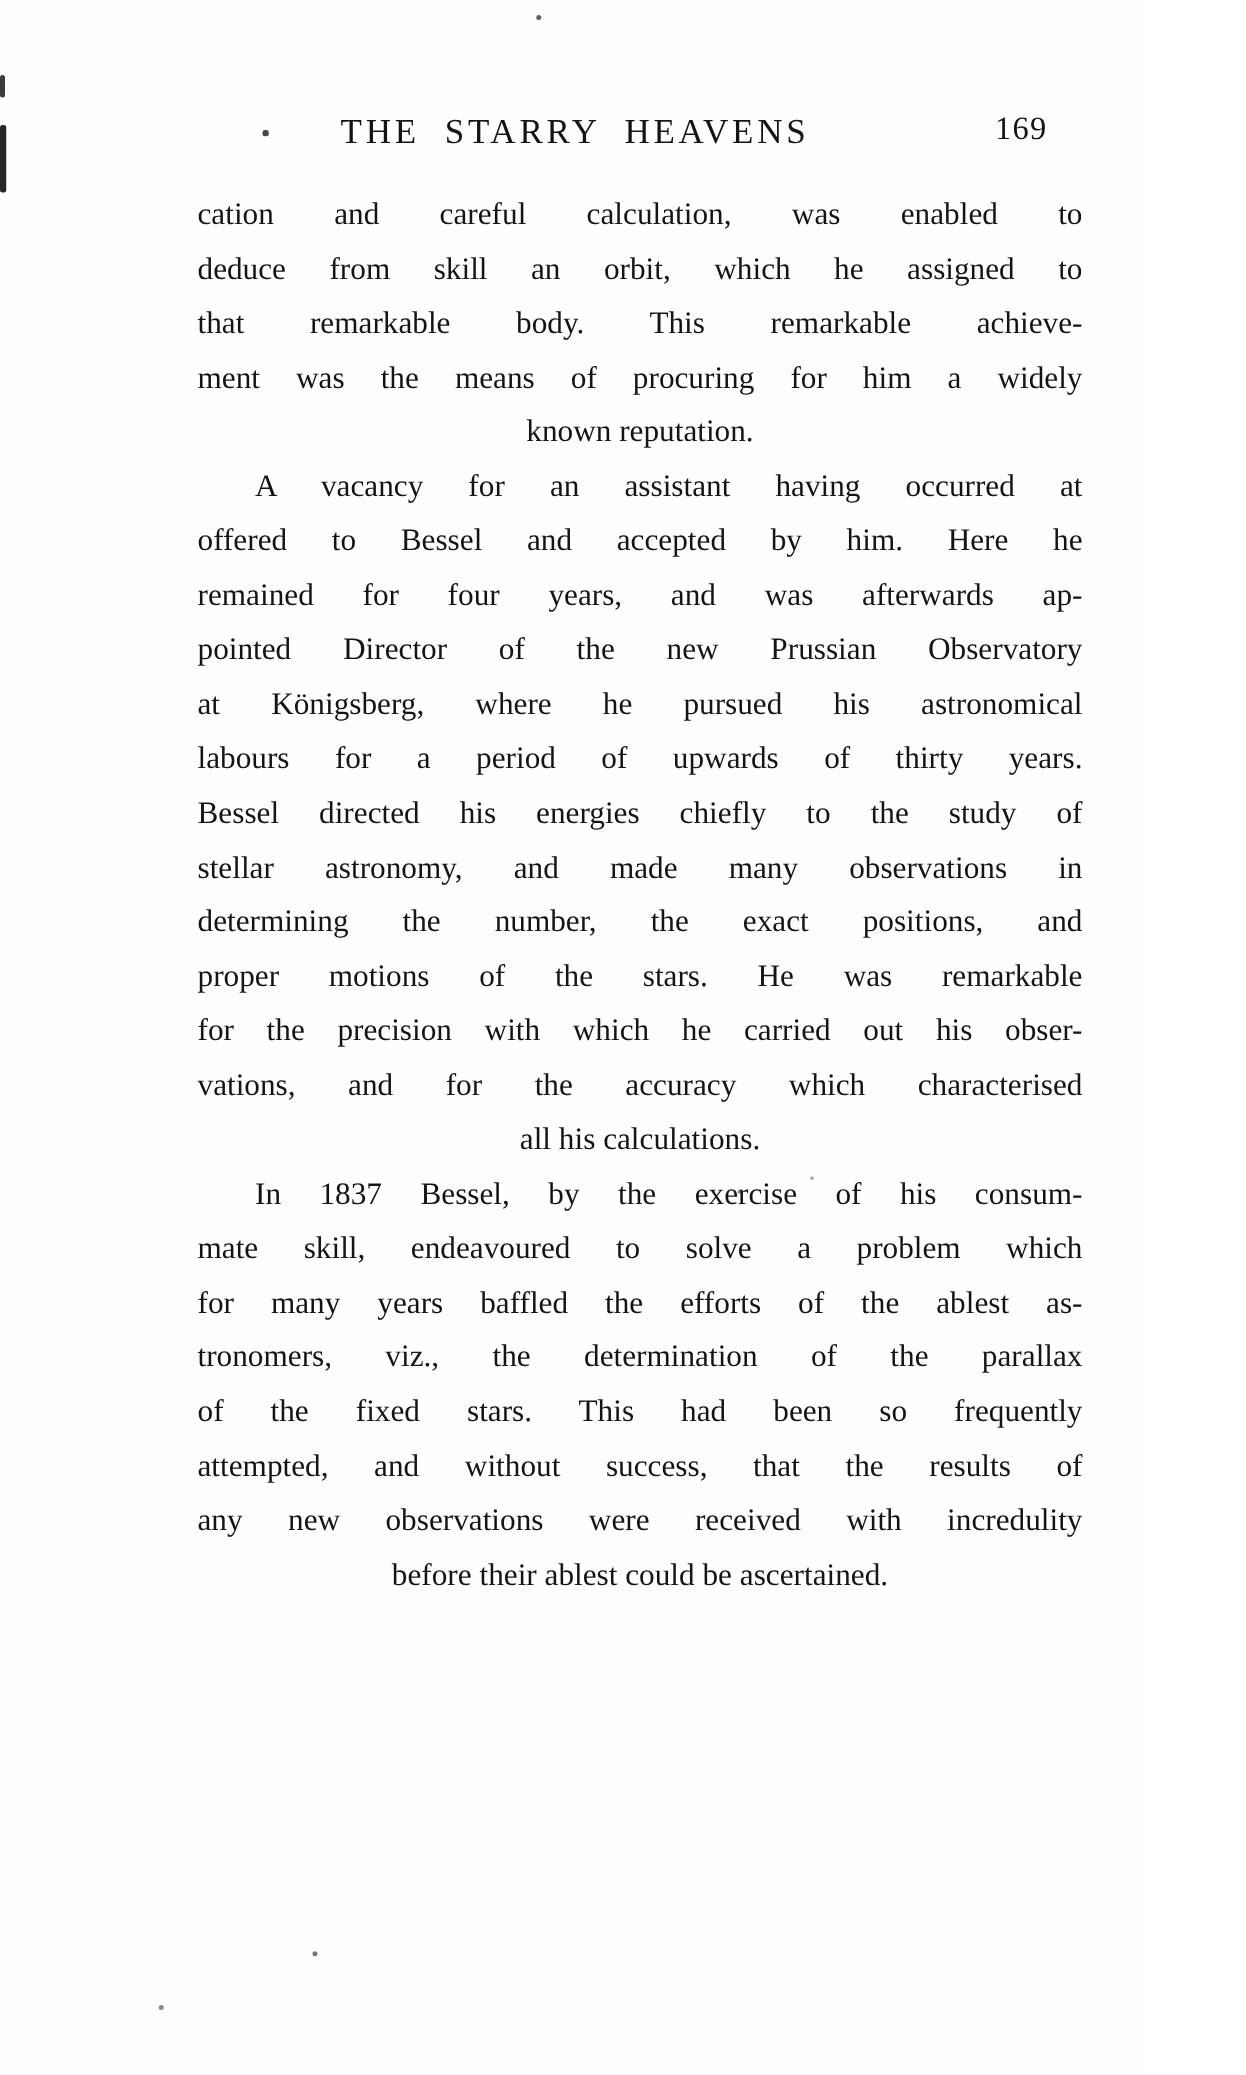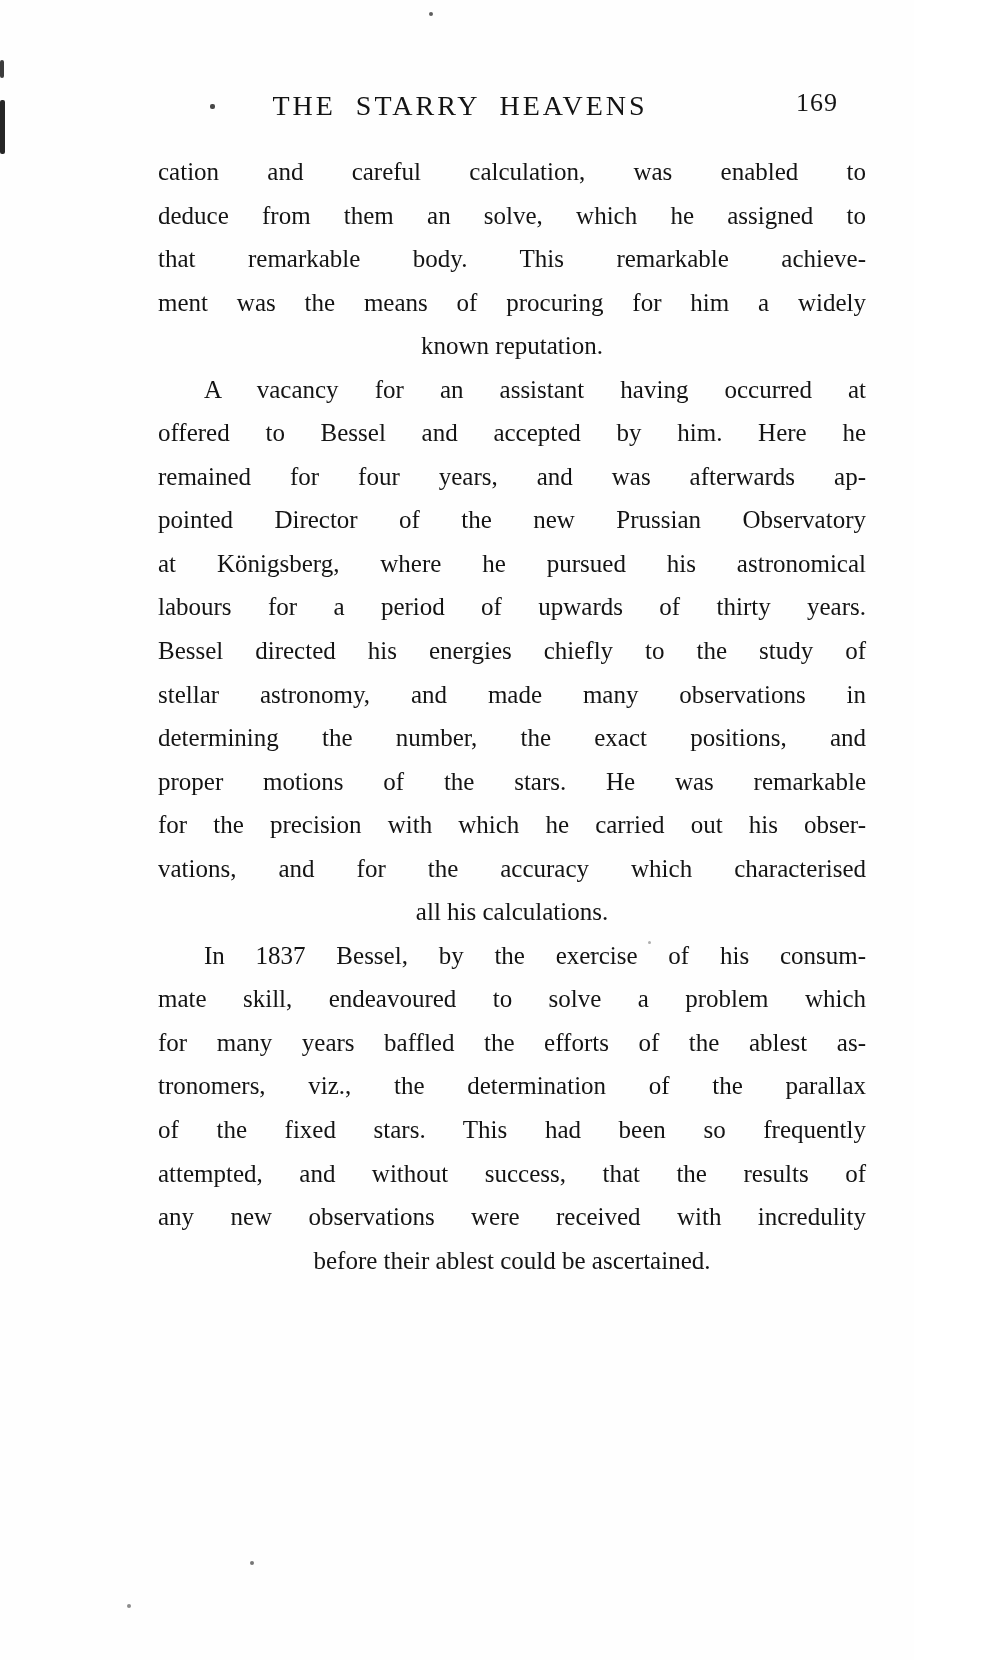--- a/index.html
+++ b/index.html
@@ -82,21 +82,21 @@
 <div class="page">
 
   <div class="running-head">
     <div class="running-title">THE STARRY HEAVENS</div>
     <div class="page-number">169</div>
   </div>
 
   <div class="page-body" id="page-body">
       <div class="paragraph">
         <div class="line justify">cation and careful calculation, was enabled to</div>
-        <div class="line justify">deduce from them an solve, which he assigned to</div>
+        <div class="line justify">deduce from skill an orbit, which he assigned to</div>
         <div class="line justify">that remarkable body.  This remarkable achieve-</div>
         <div class="line justify">ment was the means of procuring for him a widely</div>
         <div class="line left">known reputation.</div>
       </div>
       <div class="paragraph">
         <div class="line justify indent">A vacancy for an assistant having occurred at</div>
         <div class="line justify">offered to Bessel and accepted by him.  Here he</div>
         <div class="line justify">remained for four years, and was afterwards ap-</div>
         <div class="line justify">pointed Director of the new Prussian Observatory</div>
         <div class="line justify">at Königsberg, where he pursued his astronomical</div>

